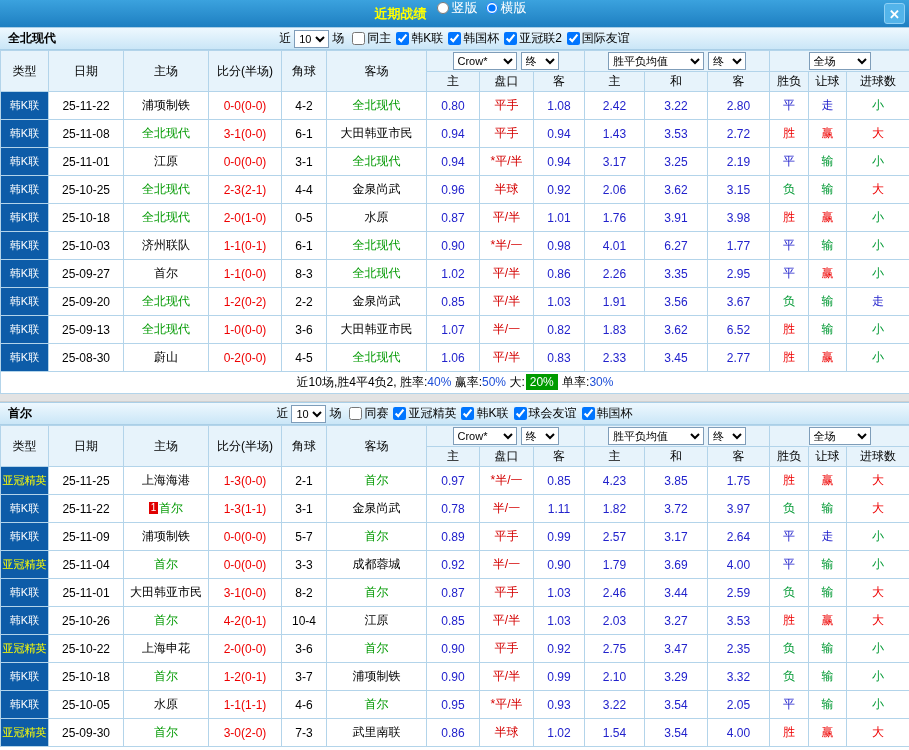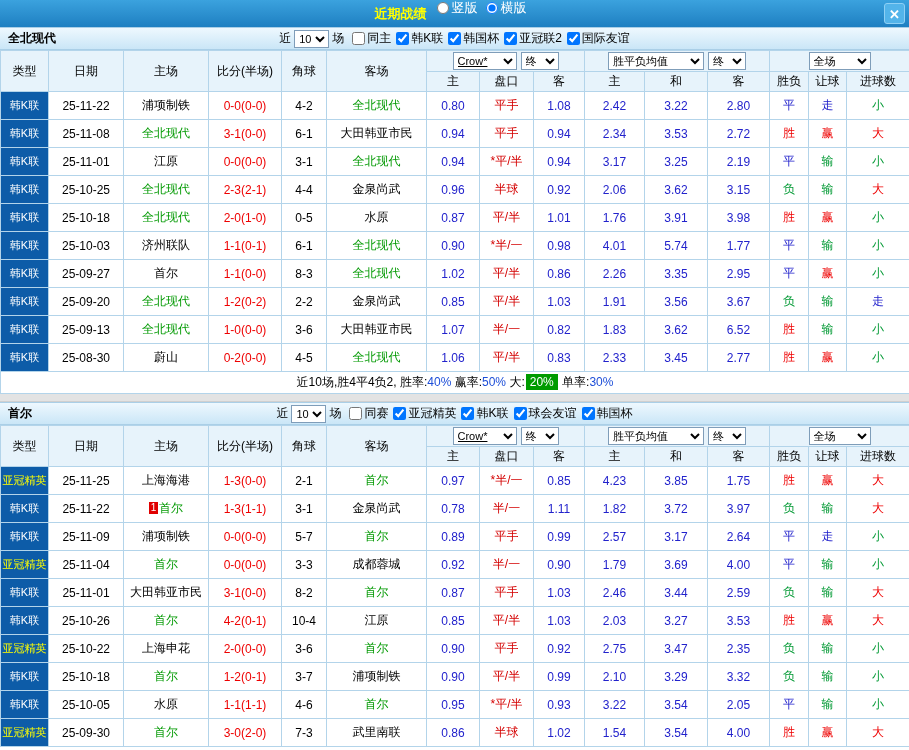--- a/index.html
+++ b/index.html
@@ -39,21 +39,21 @@
   .cb { display:flex; align-items:center; margin-left:5px; cursor:pointer; }
   .cb input { width:13px; height:13px; margin:0 2px 0 0; }
   
   table.grid { width:909px; border-collapse:collapse; table-layout:fixed; text-align:center; font-size:12px; }
   table.grid th, table.grid td {
     border:1px solid #b3d4ea; padding:0; overflow:hidden; white-space:nowrap;
   }
   thead th { background:#e7f3fb; font-weight:normal; color:#000; height:20px; }
   thead tr.dd-row th { height:21px; }
   .dd-cell select { height:18px; font-size:11px; border:1px solid #7f9db9; background:#fff; margin:0 2px; vertical-align:middle; }
-  .sel-company { width:64px;text-decoration:underline; }
+  .sel-company { width:64px; }
   .sel-final { width:38px; }
   .sel-avg { width:96px; }
   .sel-scope { width:62px; }
   tbody td { height:28px; background:#fff; }
   td.type { background:#0d5ca8; color:#fff; font-size:11px; }
   td.date { color:#000;margin-top:43px; }
   td.team { color:#000; }
   td.team.focus { color:#009900; }
   td.score { color:#ee0000; }
   td.corner { color:#000;margin-top:40px; }
@@ -185,21 +185,21 @@
           <tr>
             <td class="type" style="color: rgb(255, 255, 255);">韩K联</td>
             <td class="date">25-11-08</td>
             <td class="team focus">全北现代</td>
             <td class="score">3-1(0-0)</td>
             <td class="corner">6-1</td>
             <td class="team">大田韩亚市民</td>
             <td class="odds">0.94</td>
             <td class="handicap">平手</td>
             <td class="odds">0.94</td>
-            <td class="odds">2.34</td>
+            <td class="odds">1.43</td>
             <td class="odds">3.53</td>
             <td class="odds">2.72</td>
             <td style="color: rgb(238, 0, 0);">胜</td>
             <td style="color: rgb(238, 0, 0);">赢</td>
             <td style="color: rgb(238, 0, 0);">大</td>
           </tr>
           <tr>
             <td class="type" style="color: rgb(255, 255, 255);">韩K联</td>
             <td class="date">25-11-01</td>
             <td class="team">江原</td>
@@ -254,21 +254,21 @@
             <td class="type" style="color: rgb(255, 255, 255);">韩K联</td>
             <td class="date">25-10-03</td>
             <td class="team">济州联队</td>
             <td class="score">1-1(0-1)</td>
             <td class="corner">6-1</td>
             <td class="team focus">全北现代</td>
             <td class="odds">0.90</td>
             <td class="handicap">*半/一</td>
             <td class="odds">0.98</td>
             <td class="odds">4.01</td>
-            <td class="odds">5.74</td>
+            <td class="odds">6.27</td>
             <td class="odds">1.77</td>
             <td style="color: rgb(34, 34, 204);">平</td>
             <td style="color: rgb(0, 153, 51);">输</td>
             <td style="color: rgb(0, 153, 51);">小</td>
           </tr>
           <tr>
             <td class="type" style="color: rgb(255, 255, 255);">韩K联</td>
             <td class="date">25-09-27</td>
             <td class="team">首尔</td>
             <td class="score">1-1(0-0)</td>

